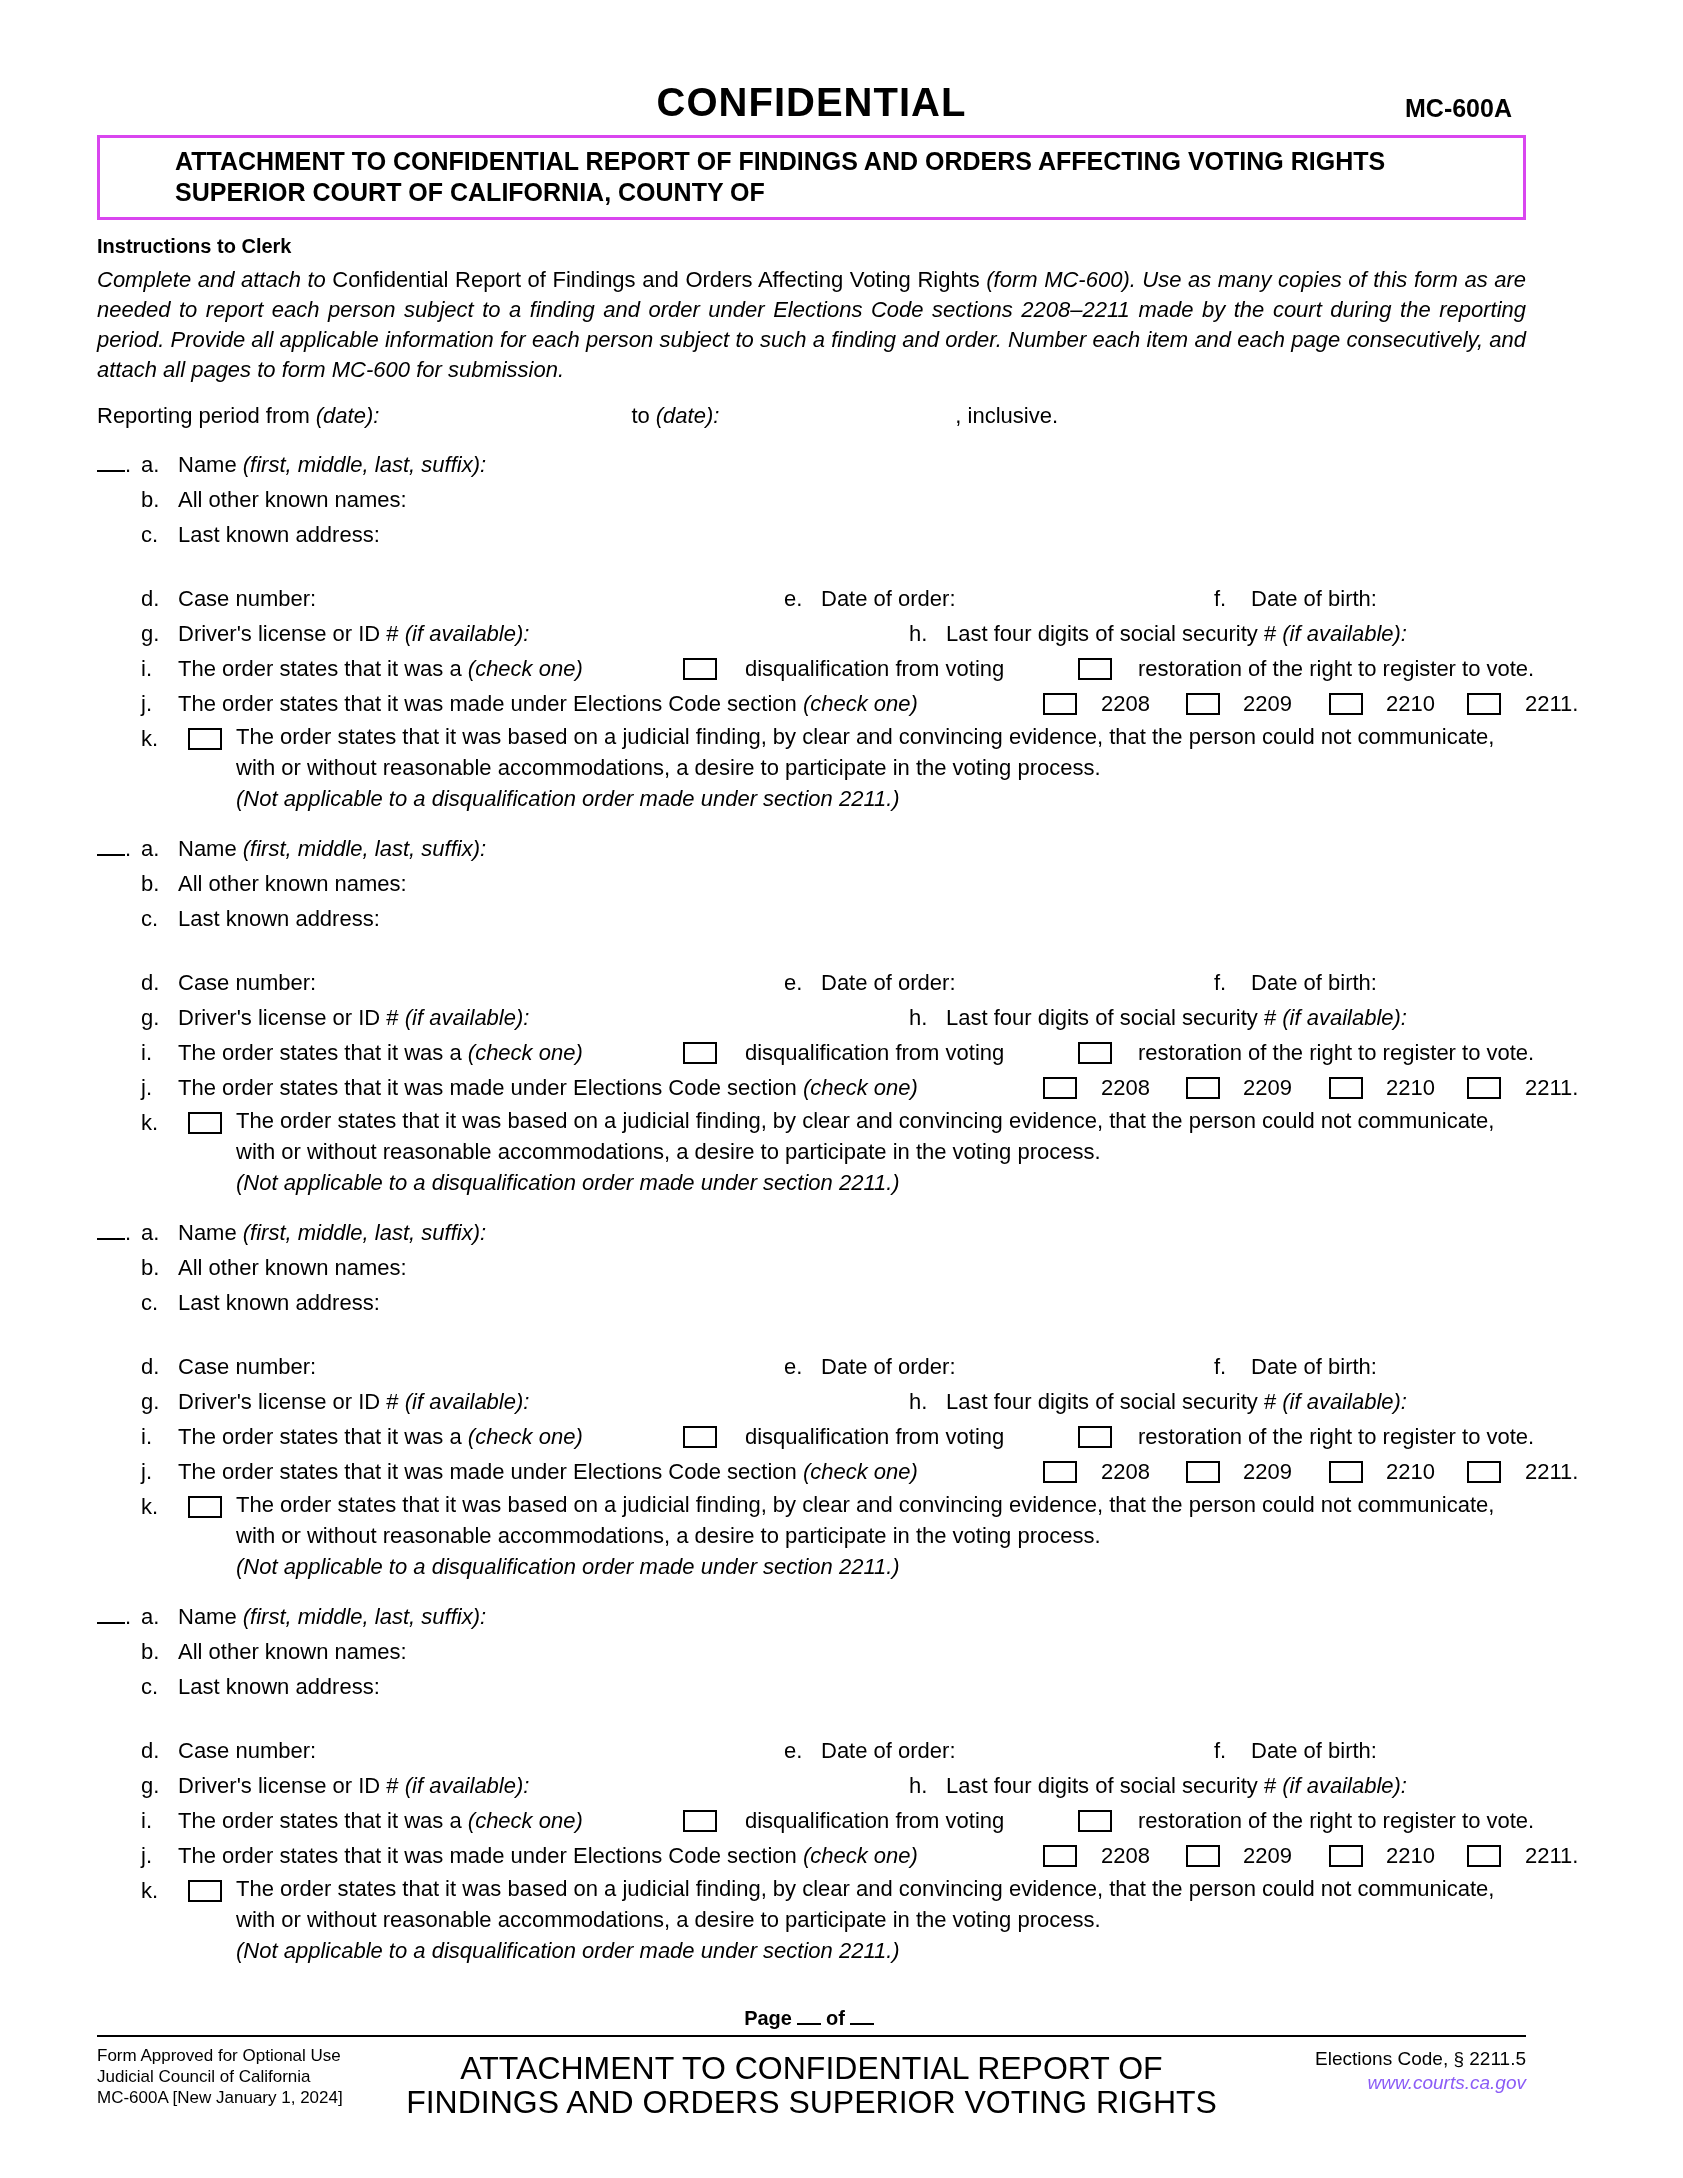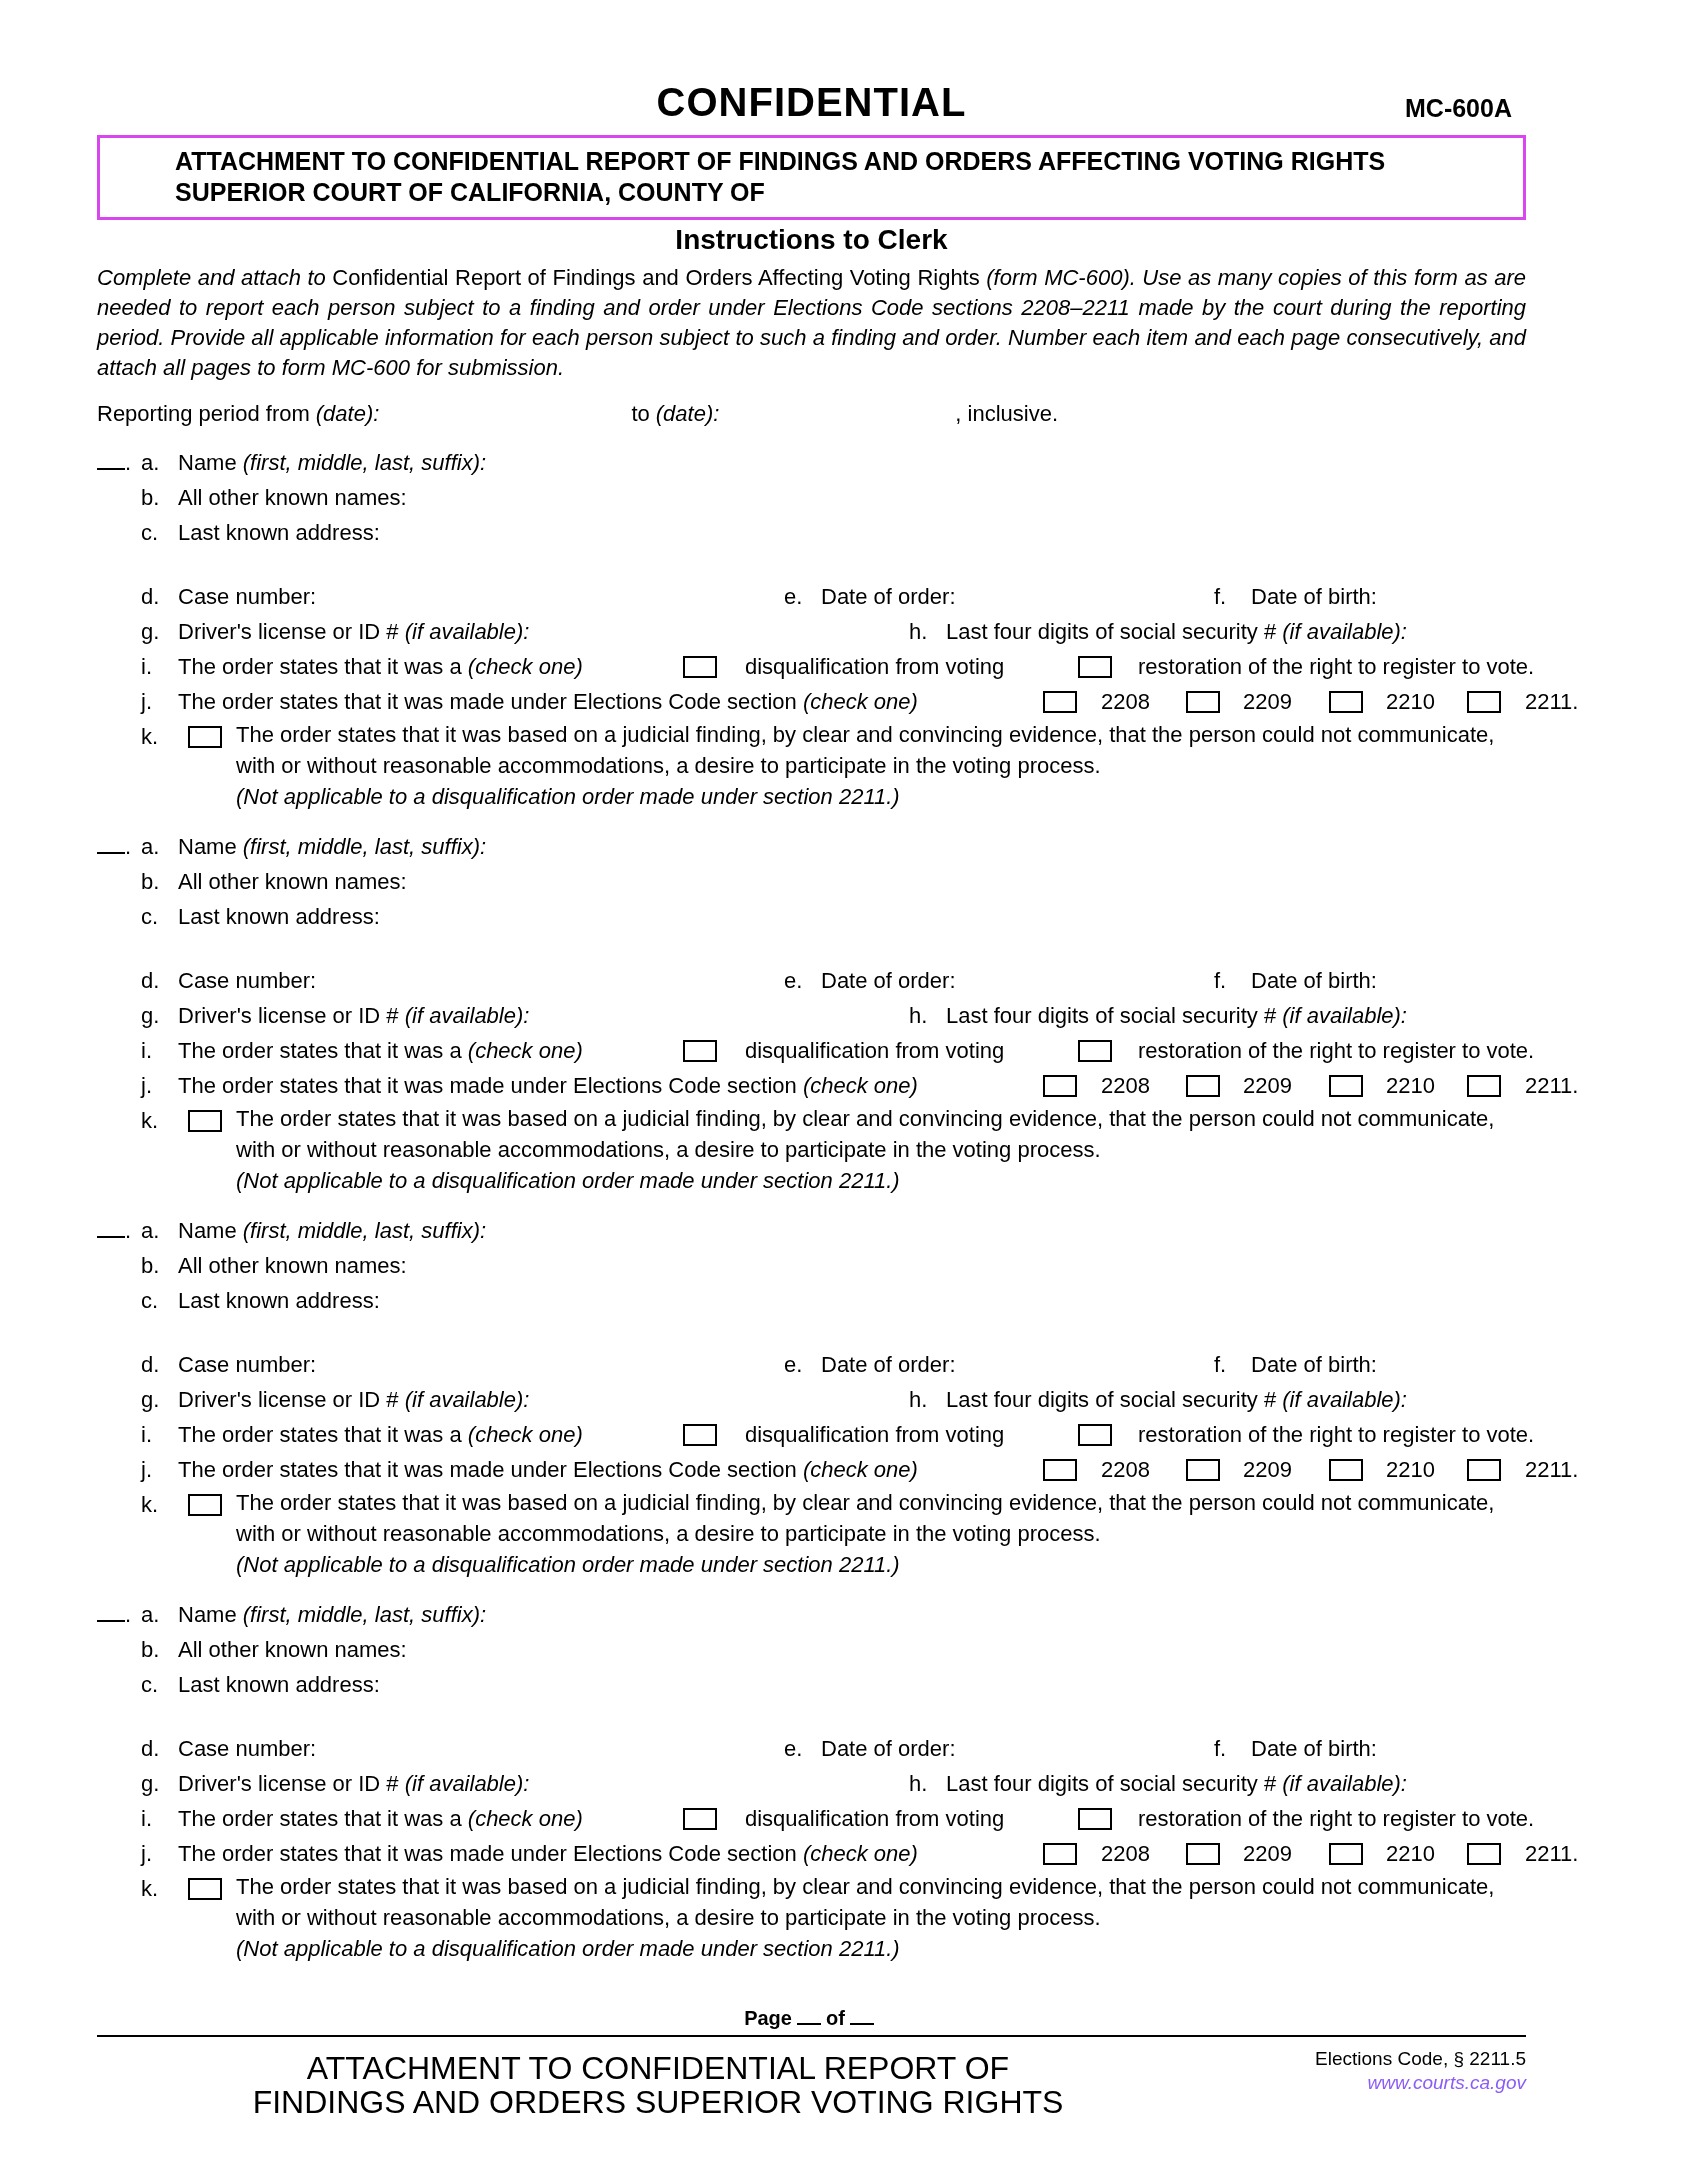--- a/index.html
+++ b/index.html
@@ -14,21 +14,21 @@
   .ml6 { margin-left: 6px; }
 
   
   .header-row { position: relative; height: 50px; text-align: center; }
   .confidential { font-size: 40px; font-weight: bold; letter-spacing: 1px; line-height: 50px; }
   .form-number { position: absolute; right: 14px; bottom: 4px; font-size: 25px; font-weight: bold; }
 
   .title-box { border: 3px solid #d946ef; margin-top: 8px; padding: 8px 12px 9px 75px; font-weight: bold; font-size: 25px; line-height: 31px; }
   .county-field { display: inline-block; width: 257px; }
 
-  .instr-heading { text-align: center; font-weight: bold; font-size: 28px; margin-top: 4px; }
+  .instr-heading { text-align: left; font-weight: bold; font-size: 20px; margin-top: 15px; }
   .instr-body { font-size: 22px; line-height: 30px; margin-top: 7px; text-align: justify; }
 
   
   .row { position: relative; display: flex; align-items: baseline; font-size: 22px; line-height: 35px; white-space: nowrap; }
   .num-col { display: inline-block; width: 44px; flex: none; }
   .letter-col { display: inline-block; width: 37px; flex: none; }
   .abs { position: absolute; top: 0; }
   .cb { display: inline-block; width: 34px; height: 22px; border: 2px solid #000; background: #fff; flex: none; box-sizing: border-box; }
   .abs.cb { top: 7px; }
   .blank { display: inline-block; border-bottom: 2px solid #000; height: 4px; }
@@ -380,20 +380,25 @@
 
   </div>
 </div>
 
   <div class="footer">
     <div class="page-of">
       <span>Page</span><span class="blank pg-blank"></span><span>of</span><span class="blank pg-blank"></span>
     </div>
     <div class="footer-rule"></div>
     <div class="footer-cols">
+      <div class="footer-left">
+        <div>Form Approved for Optional Use</div>
+        <div>Judicial Council of California</div>
+        <div>MC-600A [New January 1, 2024]</div>
+      </div>
       <div class="footer-center">
         <div>ATTACHMENT TO CONFIDENTIAL REPORT OF</div>
         <div>FINDINGS AND ORDERS SUPERIOR VOTING RIGHTS</div>
       </div>
       <div class="footer-right">
         <div>Elections Code, § 2211.5</div>
         <div class="link it">www.courts.ca.gov</div>
       </div>
     </div>
   </div>

